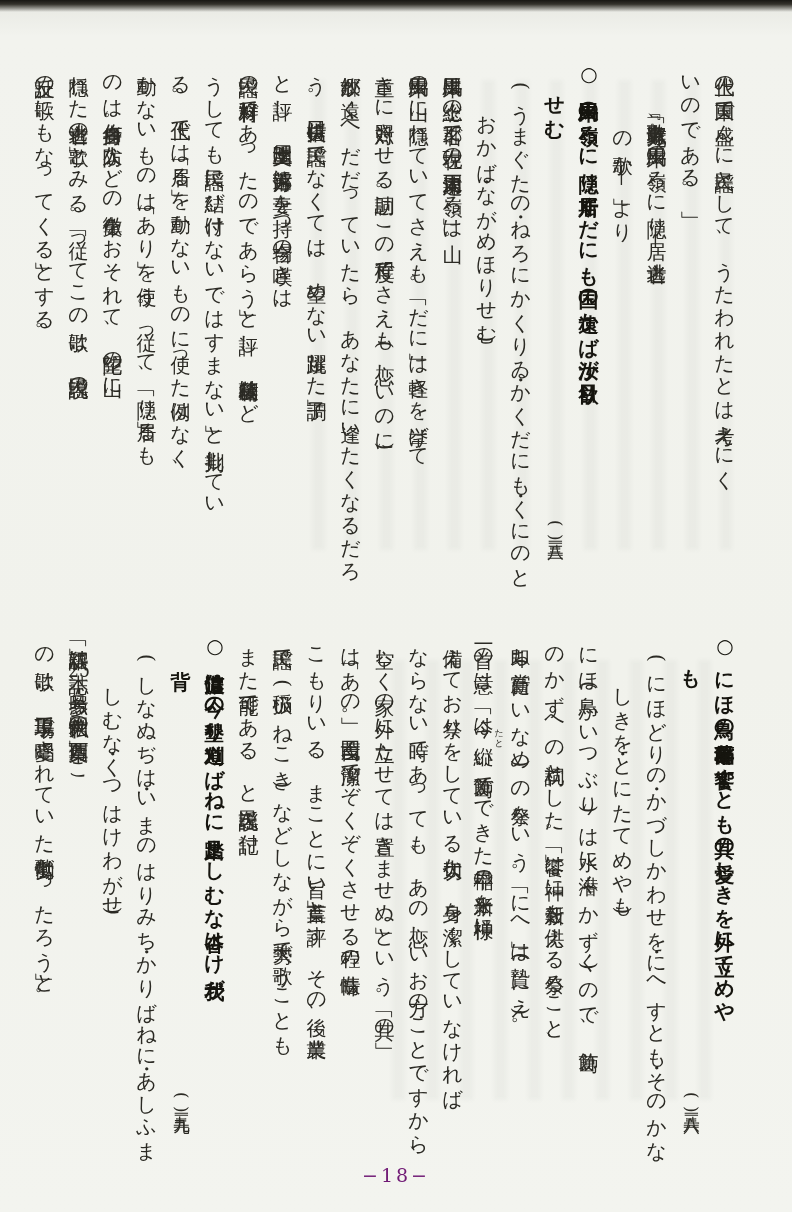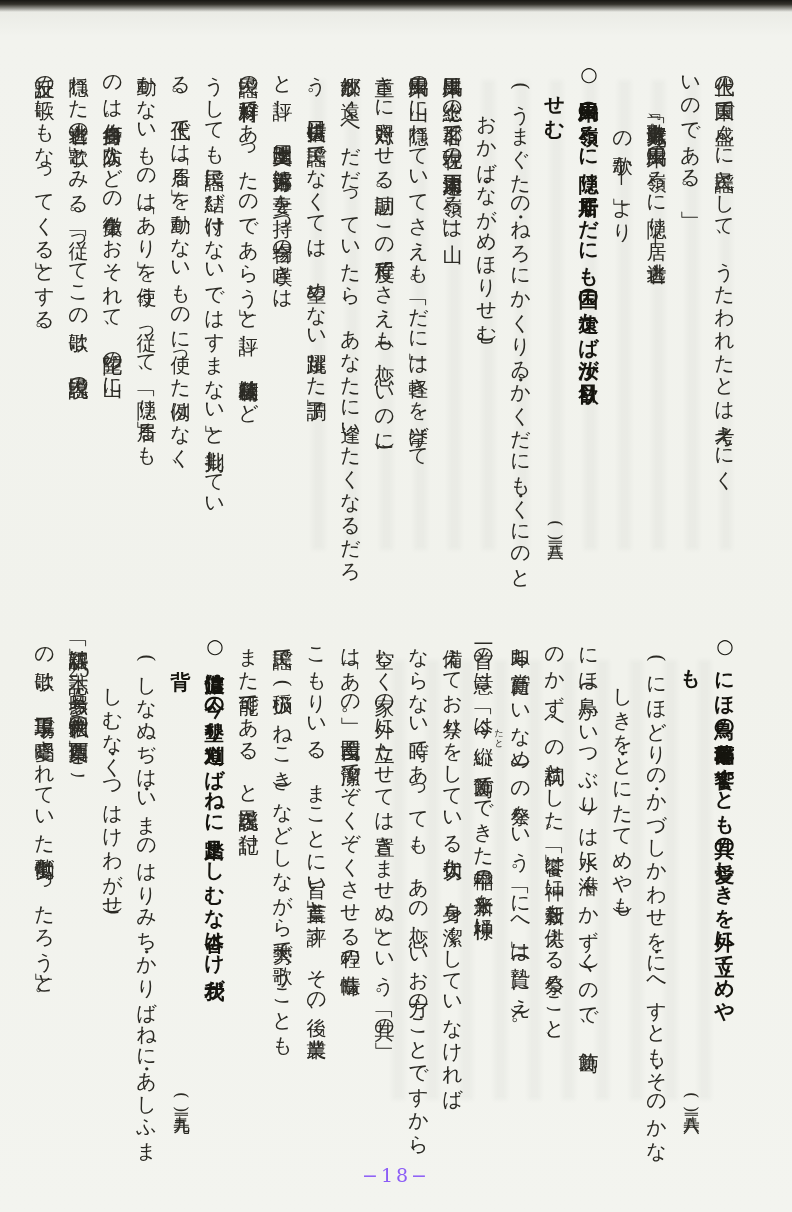--- a/index.html
+++ b/index.html
@@ -46,21 +46,21 @@
     position:absolute; bottom:70px; left:50%;
     transform:translateX(-50%);
     font-size:16.5px; font-weight:normal; color:#2b2a24;
     letter-spacing:1.5px; white-space:nowrap;
   }
   ruby rt { font-size:9px; letter-spacing:0; font-weight:normal; }
   .tcy { text-combine-upright:all; letter-spacing:0; }
   #page-number {
     position:absolute; top:1164px; left:0; right:0;
     text-align:center;
-    font-size:19px; color:#8b5cf6; letter-spacing:3px;
+    font-size:19px; color:#701a75; letter-spacing:3px;
   }
 </style>
 </head>
 <body>
 
 <div class="paper"></div>
 <div class="scan-edge-top"></div>
 <div class="bleed" id="bleed-top"></div>
 <div class="bleed" id="bleed-bottom"></div>
 

